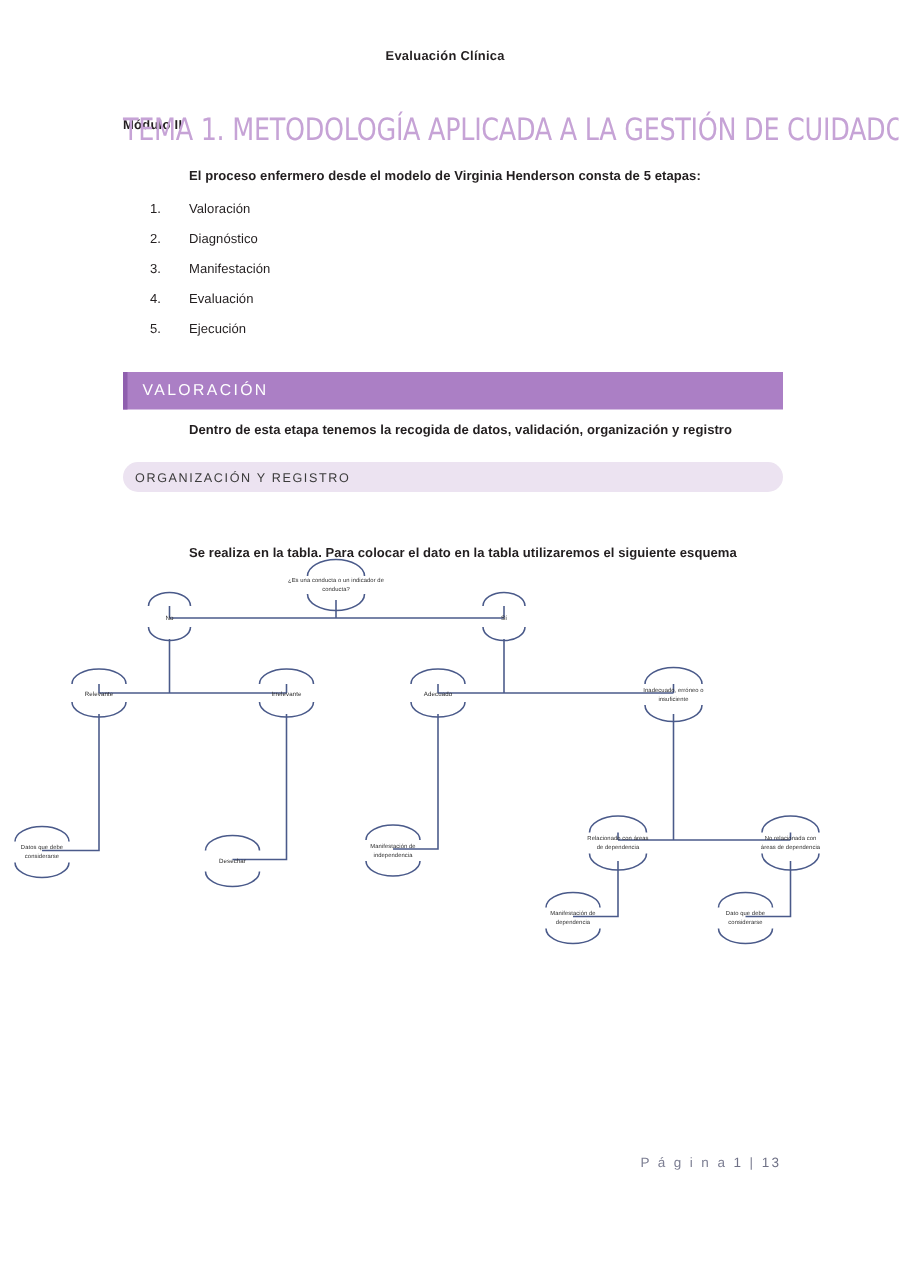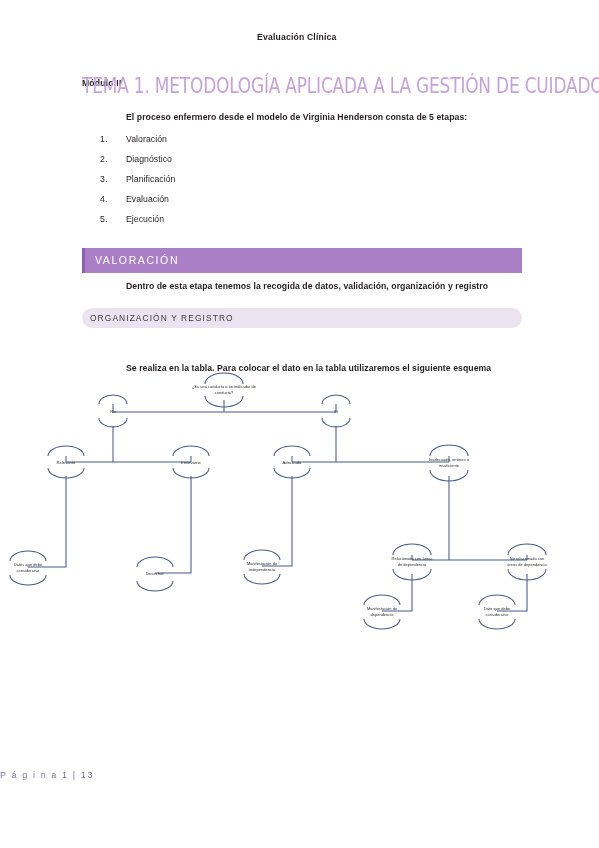--- a/index.html
+++ b/index.html
@@ -86,21 +86,21 @@
   .edge-label{
     font-family:"Liberation Sans", sans-serif;
     font-size:4.2px;
     fill:#2b2b2b;
     text-anchor:middle;
   }
 
   
   .footer{
     position:absolute;left:0;top:770px;width:599px;
-    padding-right:78px;box-sizing:border-box;
+    text-align:right;padding-right:78px;box-sizing:border-box;
     font-size:9px;letter-spacing:1.6px;color:#7d7f93;
   }
   .footer .pg{color:#6f7186;}
 </style>
 </head>
 <body>
 
 <div class="page">
 
   <div class="doc-header">
@@ -116,21 +116,21 @@
     <div class="li">
       <span class="num">1.</span>
       <span class="txt">Valoración</span>
     </div>
     <div class="li">
       <span class="num">2.</span>
       <span class="txt">Diagnóstico</span>
     </div>
     <div class="li">
       <span class="num">3.</span>
-      <span class="txt">Planificación</span>
+      <span class="txt">Manifestación</span>
     </div>
     <div class="li">
       <span class="num">4.</span>
       <span class="txt">Evaluación</span>
     </div>
     <div class="li">
       <span class="num">5.</span>
       <span class="txt">Ejecución</span>
     </div>
   </div>

